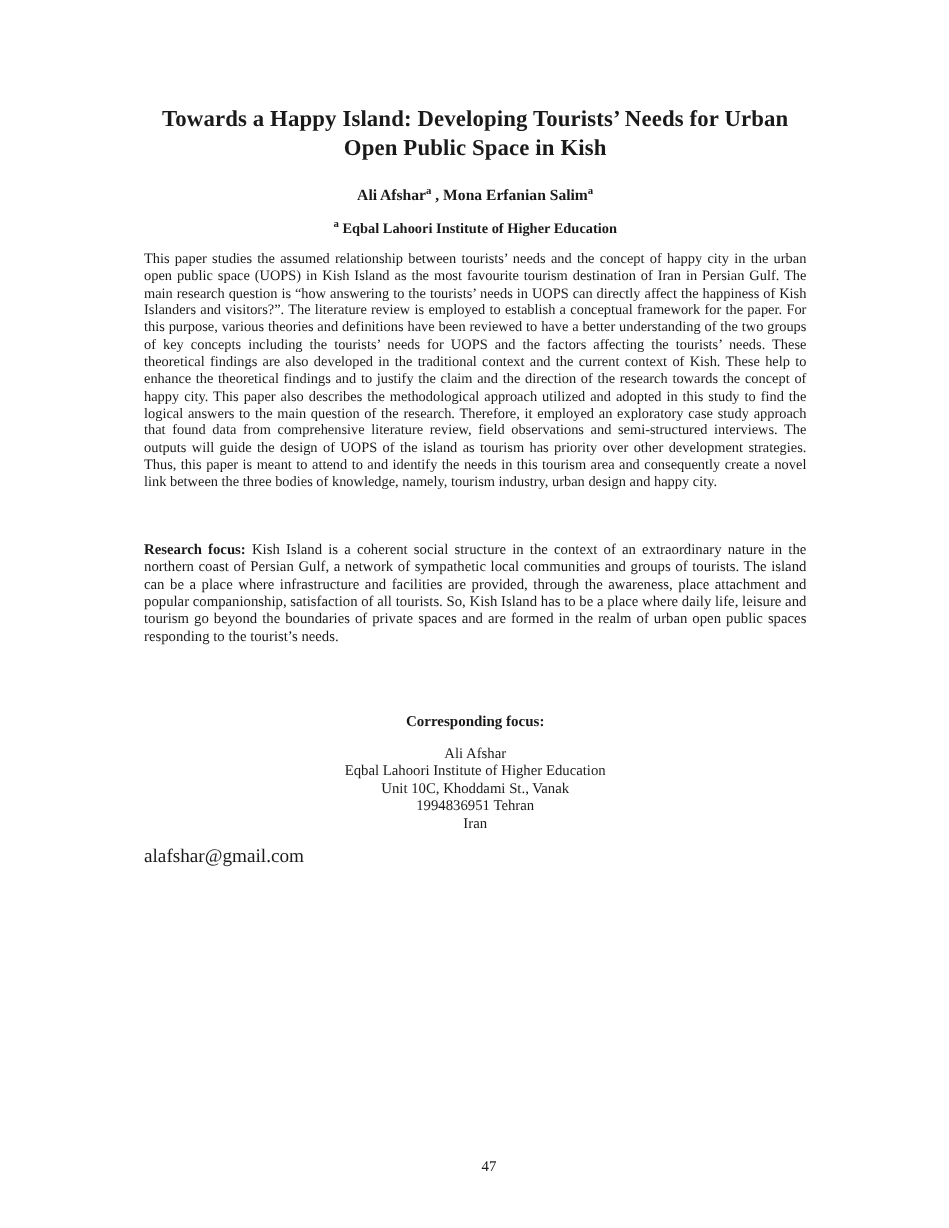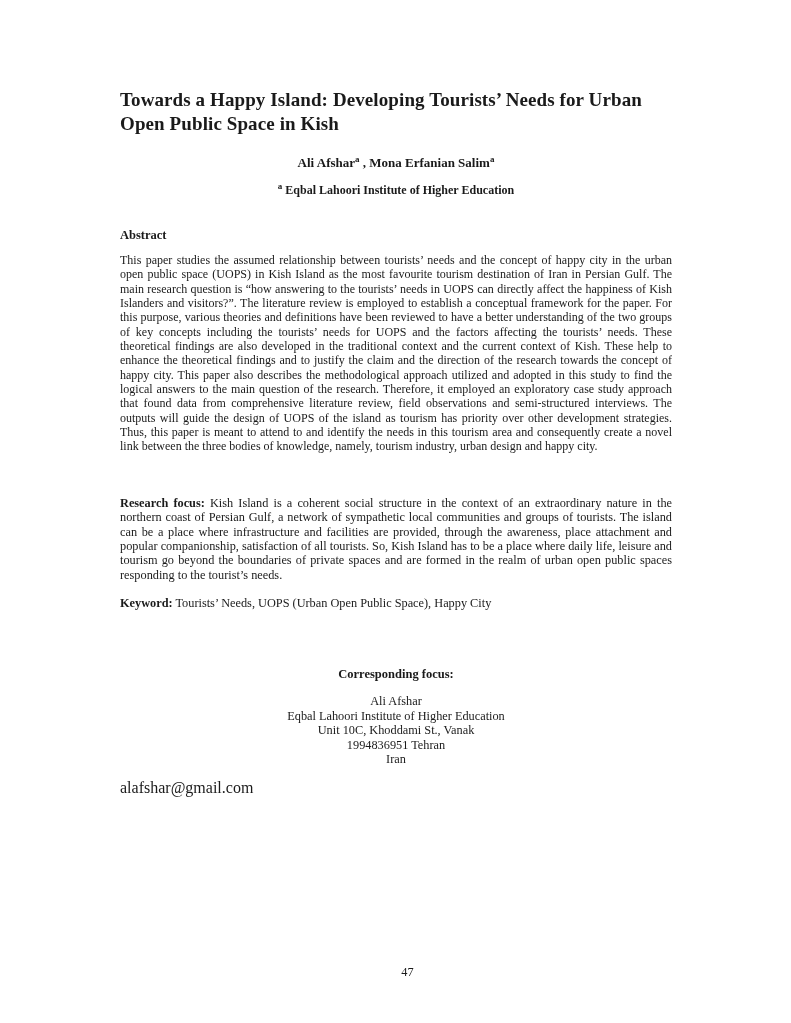--- a/index.html
+++ b/index.html
@@ -15,20 +15,21 @@
     overflow: hidden;
   }
   .content {
     position: absolute;
     left: 120px;
     width: 552px;
     top: 0;
   }
   .paper-title {
     margin-top: 88px;
+    text-align: center;
     font-size: 19px;
     line-height: 24px;
     font-weight: bold;
     letter-spacing: 0.1px;
   }
   .byline {
     margin-top: 19px;
     text-align: center;
     font-size: 13px;
     font-weight: bold;
@@ -104,27 +105,25 @@
 
 <div class="page">
   <div class="content">
 
     <h1 class="paper-title">Towards a Happy Island: Developing Tourists’ Needs for Urban Open Public Space in Kish</h1>
 
     <div class="byline"><span>Ali Afshar</span><sup>a</sup><span> , </span><span>Mona Erfanian Salim</span><sup>a</sup></div>
 
     <div class="affiliation"><sup>a</sup> <span>Eqbal Lahoori Institute of Higher Education</span></div>
 
-    <div class="section-heading">Abstract</div>
 
     <p class="body-par">This paper studies the assumed relationship between tourists’ needs and the concept of happy city in the urban open public space (UOPS) in Kish Island as the most favourite tourism destination of Iran in Persian Gulf. The main research question is “how answering to the tourists’ needs in UOPS can directly affect the happiness of Kish Islanders and visitors?”. The literature review is employed to establish a conceptual framework for the paper. For this purpose, various theories and definitions have been reviewed to have a better understanding of the two groups of key concepts including the tourists’ needs for UOPS and the factors affecting the tourists’ needs. These theoretical findings are also developed in the traditional context and the current context of Kish. These help to enhance the theoretical findings and to justify the claim and the direction of the research towards the concept of happy city. This paper also describes the methodological approach utilized and adopted in this study to find the logical answers to the main question of the research. Therefore, it employed an exploratory case study approach that found data from comprehensive literature review, field observations and semi-structured interviews. The outputs will guide the design of UOPS of the island as tourism has priority over other development strategies. Thus, this paper is meant to attend to and identify the needs in this tourism area and consequently create a novel link between the three bodies of knowledge, namely, tourism industry, urban design and happy city.</p>
 
     <p class="focus-par"><span class="inline-label">Research focus:</span> <span>Kish Island is a coherent social structure in the context of an extraordinary nature in the northern coast of Persian Gulf, a network of sympathetic local communities and groups of tourists. The island can be a place where infrastructure and facilities are provided, through the awareness, place attachment and popular companionship, satisfaction of all tourists. So, Kish Island has to be a place where daily life, leisure and tourism go beyond the boundaries of private spaces and are formed in the realm of urban open public spaces responding to the tourist’s needs.</span></p>
 
-    <p class="keyword-par"><span class="inline-label">Keyword:</span> <span>Tourists’ Needs, UOPS (Urban Open Public Space), Happy City</span></p>
 
     <div class="corr-heading">Corresponding focus:</div>
 
     <div class="corr-block">
       <div>Ali Afshar</div>
       <div>Eqbal Lahoori Institute of Higher Education</div>
       <div>Unit 10C, Khoddami St., Vanak</div>
       <div>1994836951 Tehran</div>
       <div>Iran</div>
     </div>

